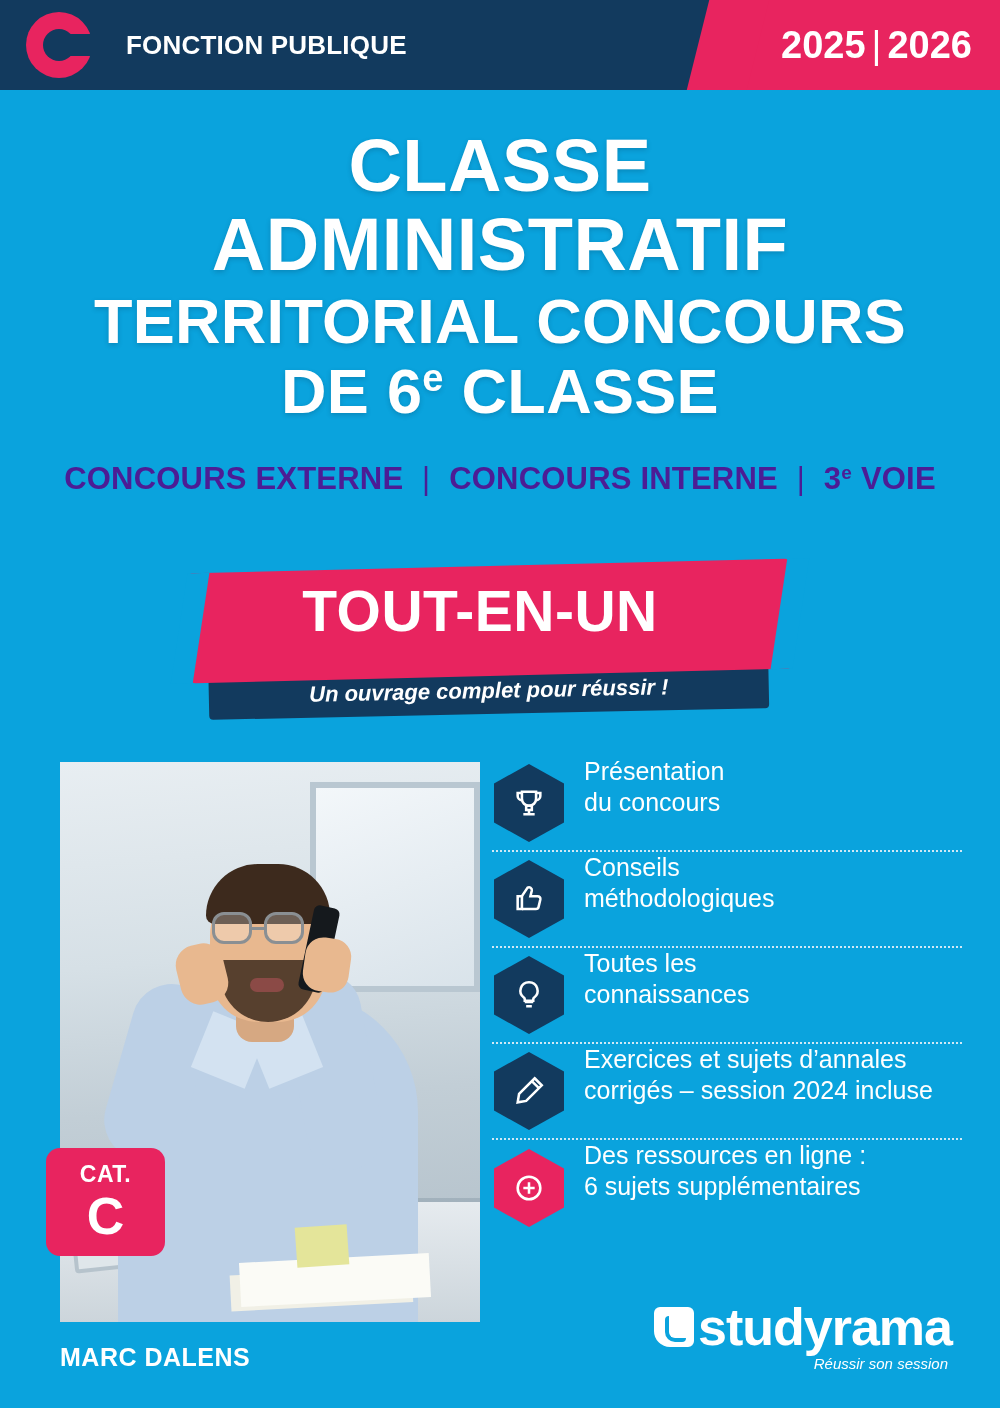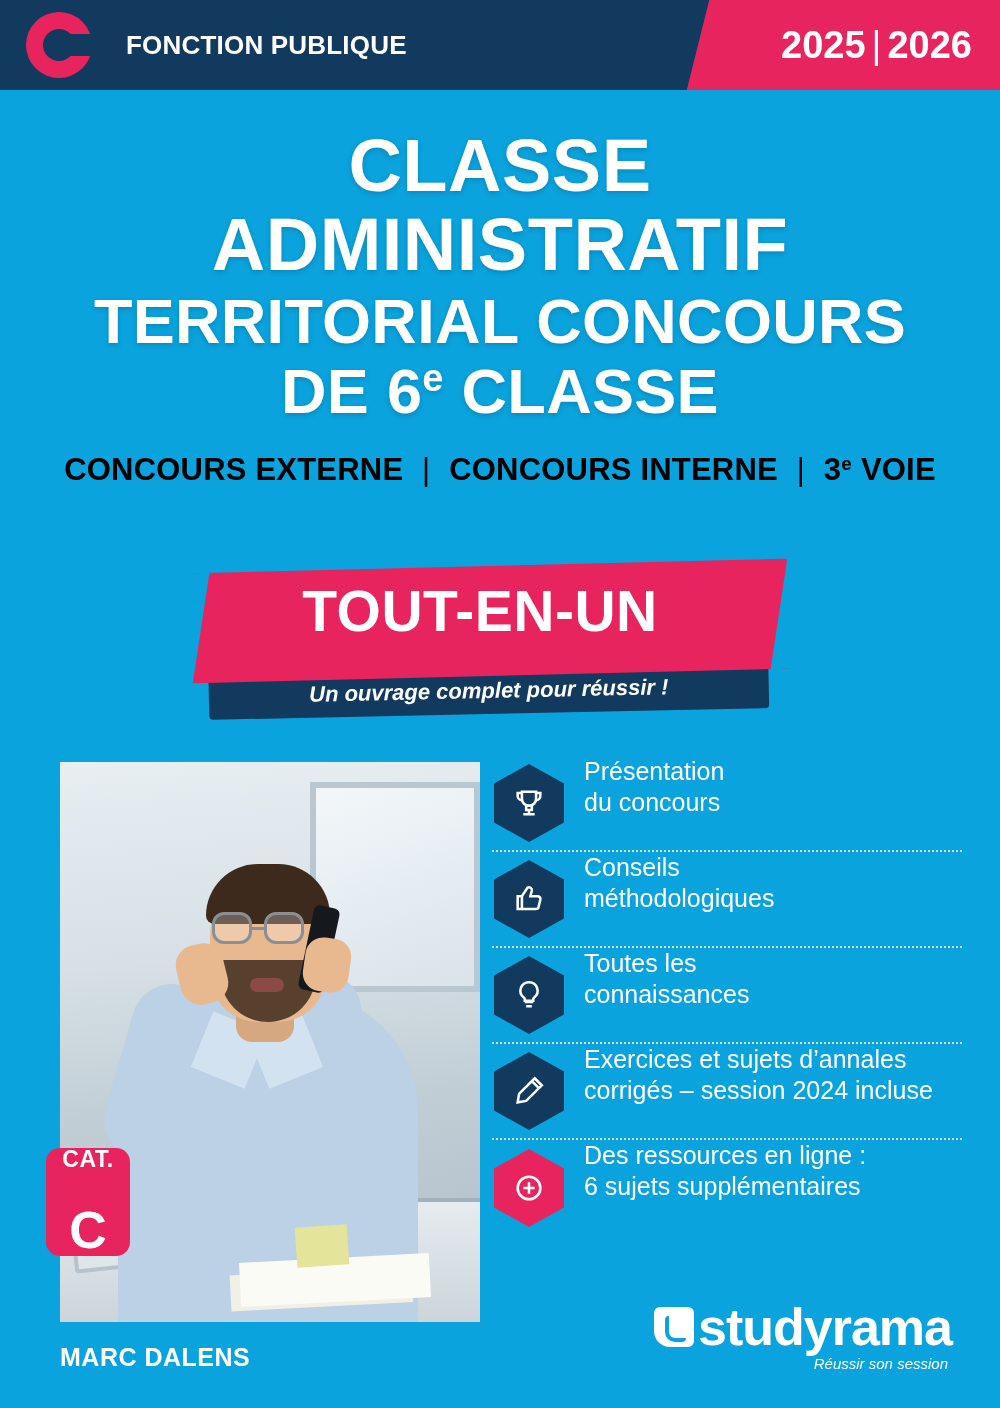--- a/index.html
+++ b/index.html
@@ -91,22 +91,22 @@
     color: #ffffff; font-weight: bold;
     line-height: 1.02;
     text-shadow: 0 2px 5px rgba(0,40,70,0.22);
   }
   .t1 { font-size: 74px; letter-spacing: 0.5px; }
   .t2 { font-size: 74px; letter-spacing: 0.5px; margin-top: 4px; }
   .t3 { font-size: 63px; letter-spacing: 0.3px; margin-top: 6px; }
   .t4 { font-size: 63px; letter-spacing: 0.3px; margin-top: 6px; }
   .t4 sup { font-size: 38px; vertical-align: 22px; }
   .subtitle {
-    margin-top: 29px;
-    color: #000000; font-weight: bold; font-size: 31px;
+    margin-top: 38px;
+    color: #4c1d95; font-weight: bold; font-size: 31px;
     letter-spacing: 0.2px;
   }
   .subtitle .bar { font-weight: 400; margin: 0 10px; }
   .subtitle sup { font-size: 19px; vertical-align: 10px; }
 
   
   .banner-wrap {
     position: absolute; top: 556px; left: 180px;
     width: 620px; height: 175px;
   }
@@ -271,26 +271,26 @@
   .photo .hand-l {
     position: absolute; left: 118px; bottom: 318px;
     width: 48px; height: 60px;
     background: #e8b88f; border-radius: 20px;
     transform: rotate(-14deg);
   }
 
   
   .cat-badge {
     position: absolute; left: 46px; top: 1148px;
-    width: 84px; height: 108px;
+    width: 119px; height: 108px;
     background: #e8245f;
     border-radius: 14px;
     color: #ffffff;
     display: flex; flex-direction: column;
-    align-items: center; justify-content: space-between;
+    align-items: center; justify-content: center;
     line-height: 1;
   }
   .cat-badge .cat-t { font-size: 23px; font-weight: bold; letter-spacing: 0.5px; }
   .cat-badge .cat-c { font-size: 52px; font-weight: bold; margin-top: 4px; }
 
   
   .features {
     position: absolute; left: 492px; top: 756px;
     width: 470px;
   }

